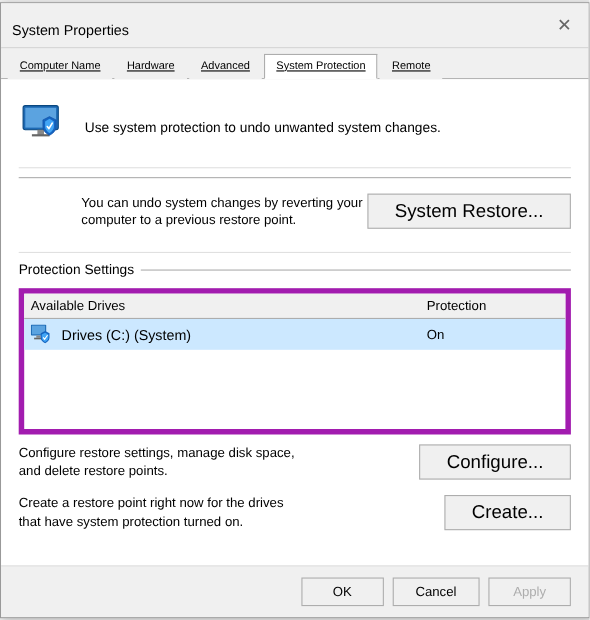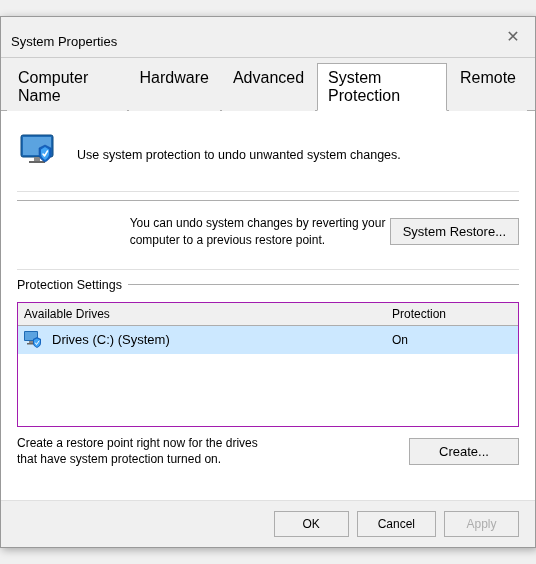--- a/index.html
+++ b/index.html
@@ -62,23 +62,24 @@
     }
 
     .tab {
       padding: 5px 10px;
       cursor: pointer;
       border: 1px solid transparent;
       border-bottom: none;
       margin-right: 2px;
       background: #f0f0f0;
       color: #000;
-      font-size: 16px;
+      font-size: 10px;
       position: relative;
       bottom: -1px;
+      text-decoration: underline;
     }
 
     .tab.active {
       background: #fff;
       border: 1px solid #adadad;
       border-bottom: 1px solid #fff;
       z-index: 1;
     }
 
     .content {
@@ -138,36 +139,36 @@
     }
 
     .restore-description {
       font-size: 12px;
       color: #000;
       max-width: 260px;
       line-height: 1.4;
     }
 
     .btn {
-      padding: 5px 12px;
+      padding: 5px 24px;
       background: #f0f0f0;
       border: 1px solid #adadad;
       cursor: pointer;
-      font-size: 13px;
+      font-size: 17px;
       min-width: 110px;
       text-align: center;
     }
 
     .btn:disabled {
       color: #adadad;
       cursor: default;
     }
 
     .protection-table {
-      border: 1px solid #a21caf;
+      border: 5px solid #a21caf;
       margin-bottom: 8px;
     }
 
     .table-header {
       display: flex;
       background: #f0f0f0;
       border-bottom: 1px solid #adadad;
       padding: 4px 6px;
     }
 
@@ -331,20 +332,25 @@
                 <path d="M13 7.5 L16 9 L16 12 C16 14 14.5 15 13 16 C11.5 15 10 14 10 12 L10 9 Z" fill="#42a5f5"></path>
                 <polyline points="11.5,12 12.5,13.5 15,10" fill="none" stroke="#fff" stroke-width="1" stroke-linecap="round" stroke-linejoin="round"></polyline>
               </svg>
               <span>Drives (C:) (System)</span>
             </div>
             <span class="protection-cell">On</span>
           </div>
         </div>
       </div>
 
+      <div class="protection-actions">
+        <span class="action-desc">Configure restore settings, manage disk space, and
+delete restore points.</span>
+        <button class="btn">Configure...</button>
+      </div>
 
       <div class="protection-actions">
         <span class="action-desc">Create a restore point right now for the drives that
 have system protection turned on.</span>
         <button class="btn">Create...</button>
       </div>
     </div>
 
   </div>
 

